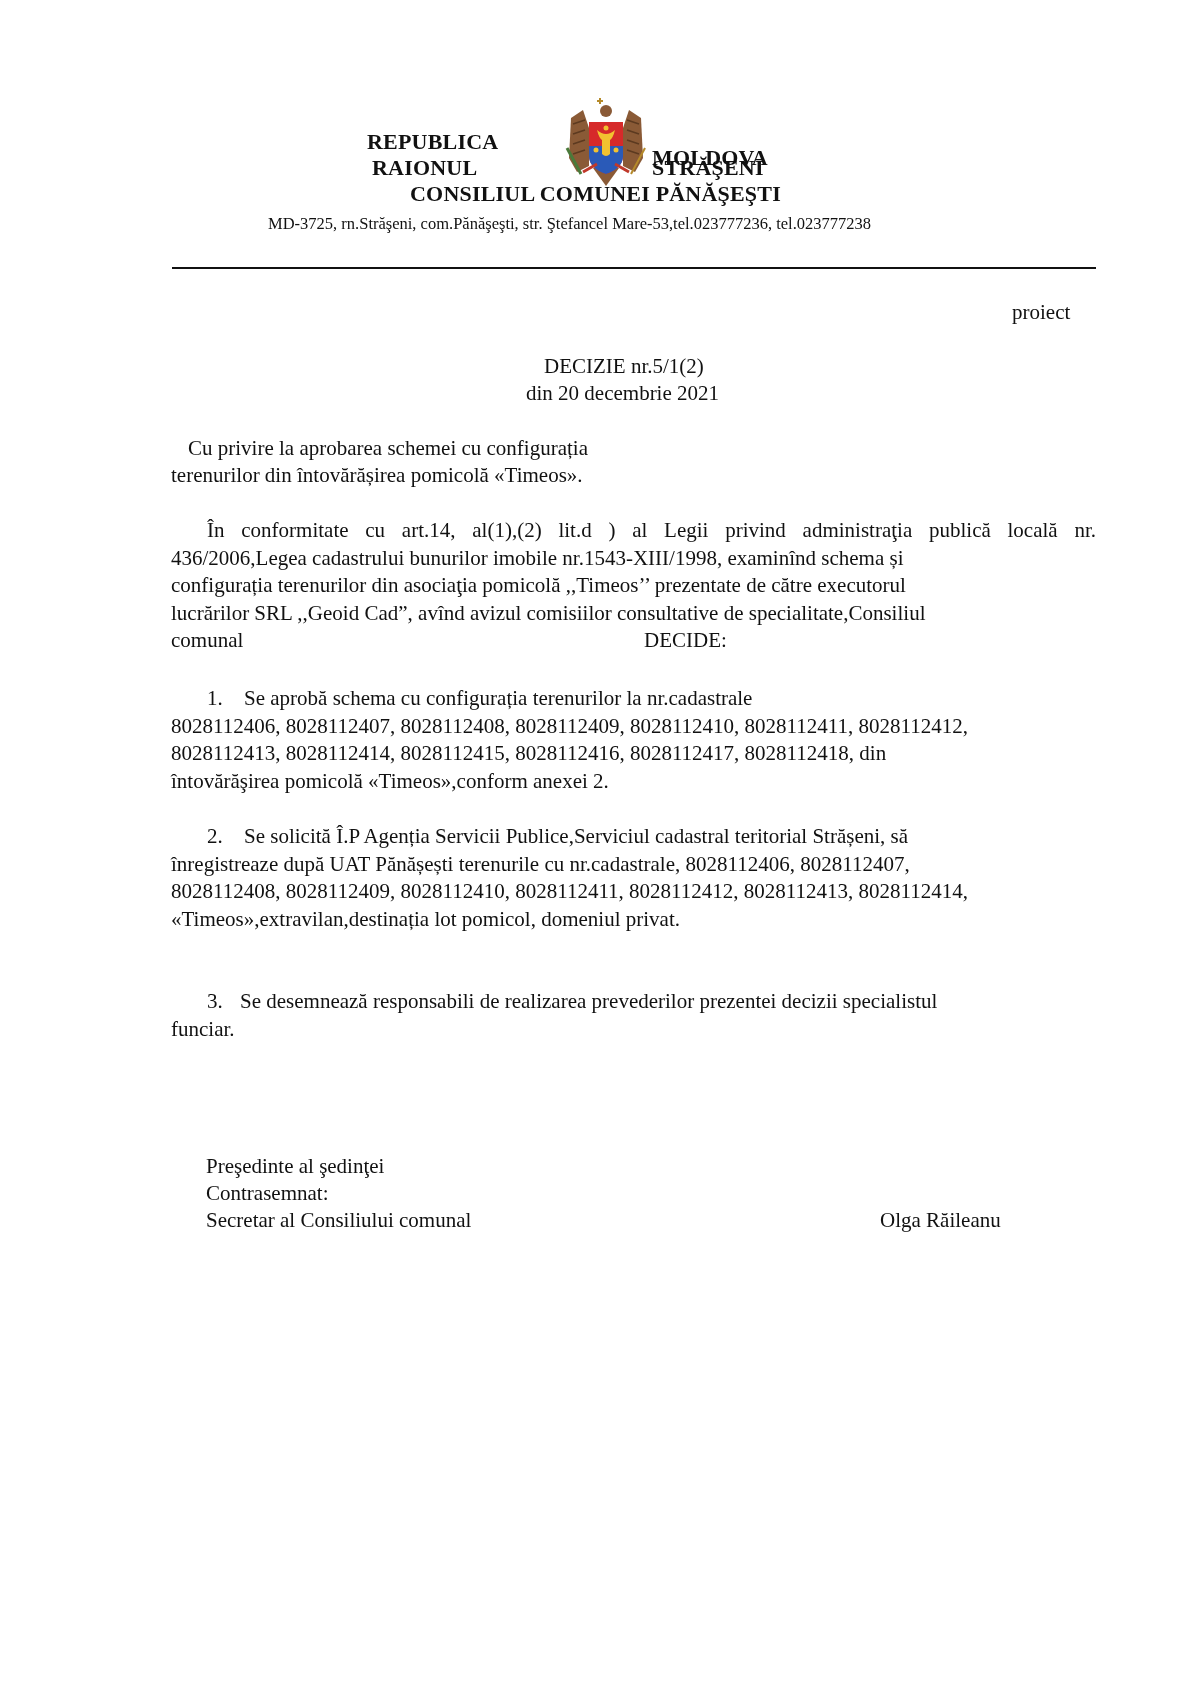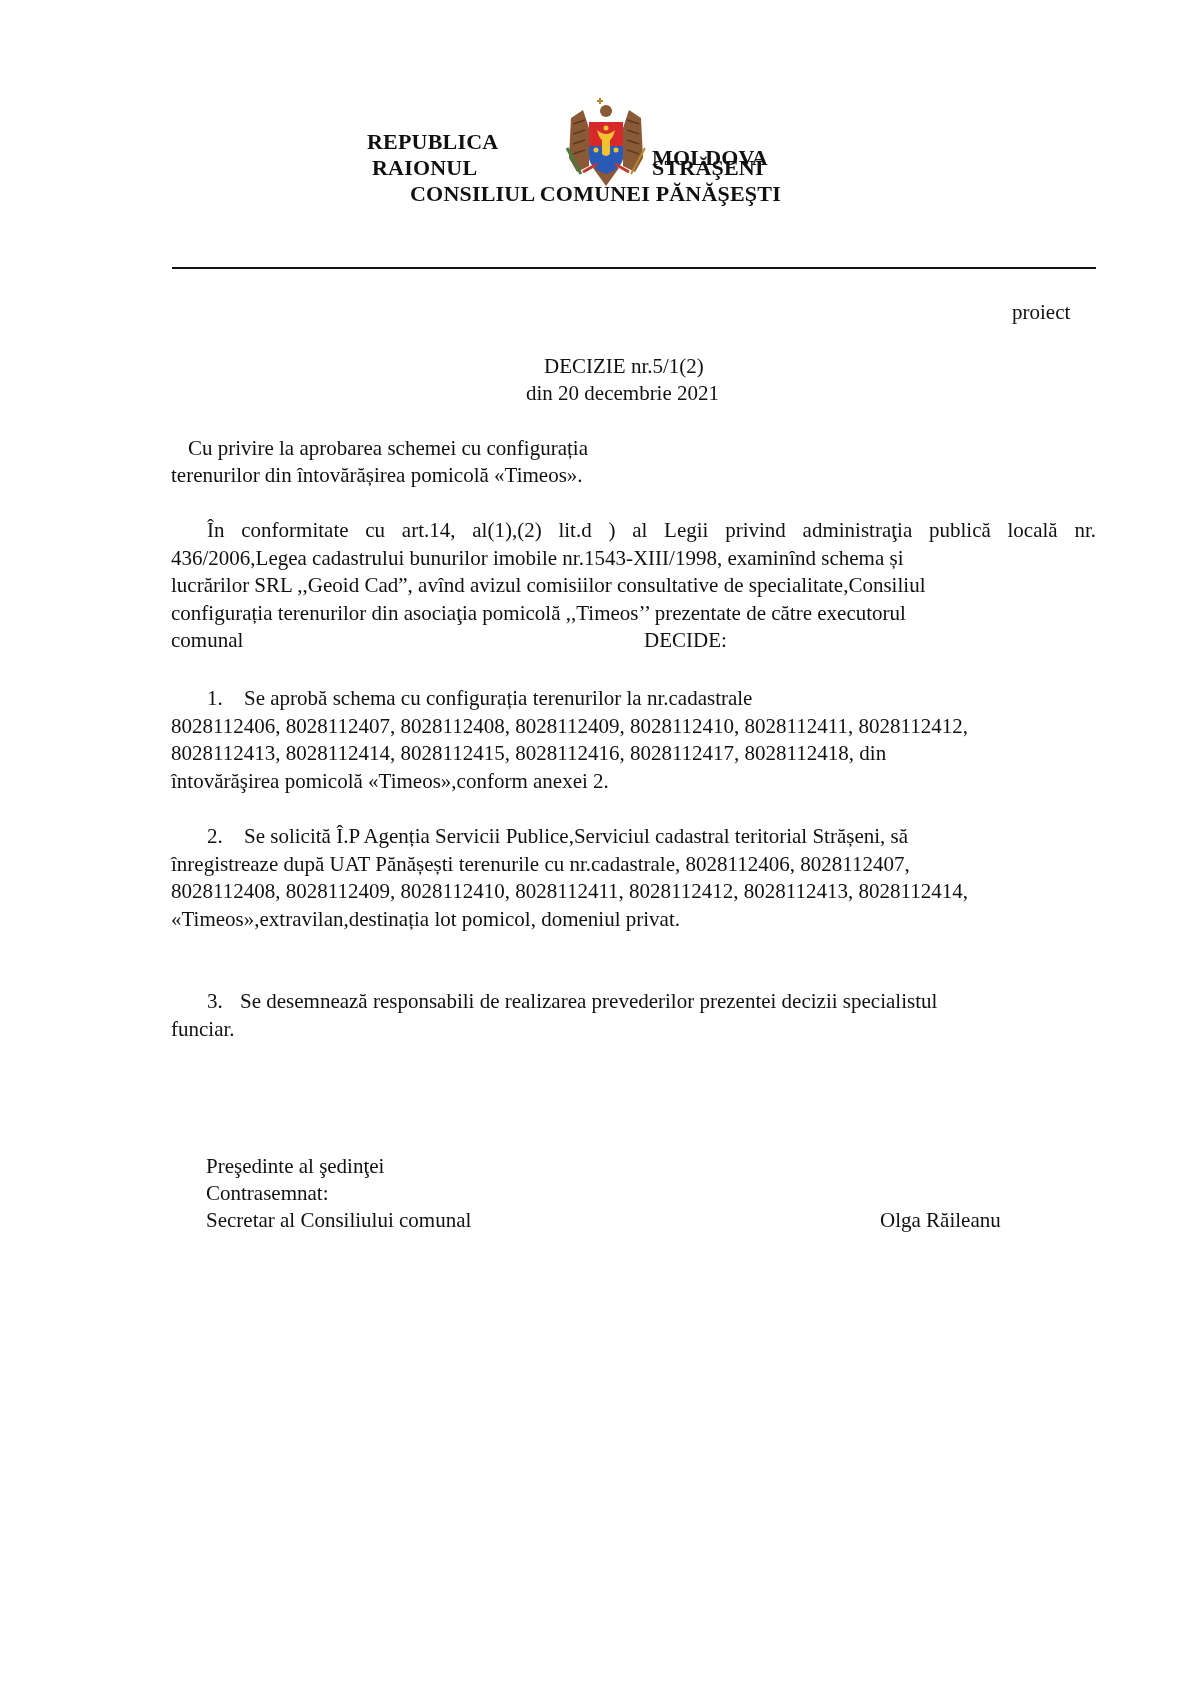--- a/index.html
+++ b/index.html
@@ -21,20 +21,21 @@
 </head>
 <body>
 
 <div class="page">
 
   <div class="abs hdr" style="left:367px; top:129px;">REPUBLICA</div>
   <div class="abs hdr" style="left:652px; top:145px;">MOLDOVA</div>
   <div class="abs hdr" style="left:372px; top:155px;">RAIONUL</div>
   <div class="abs hdr" style="left:652px; top:155px;">STRĂŞENI</div>
   <div class="abs hdr" style="left:410px; top:181px;">CONSILIUL COMUNEI  PĂNĂŞEŞTI</div>
+  <div class="abs addr" style="left:268px; top:214px;">MD-3725, rn.Străşeni, com.Pănăşeşti, str. Ştefancel Mare-53,tel.023777236, tel.023777238</div>
 
   <div class="coat">
     <svg width="86" height="90" viewBox="0 0 86 90">
 
       <path d="M8 20 L20 12 L26 30 L26 68 L14 74 L6 60 Z" fill="#8a5a36"></path>
       <path d="M78 20 L66 12 L60 30 L60 68 L72 74 L80 60 Z" fill="#8a5a36"></path>
       <path d="M10 26 L22 22 M10 36 L22 32 M10 46 L22 42 M10 56 L22 52" stroke="#5c3a20" stroke-width="1.5"></path>
       <path d="M76 26 L64 22 M76 36 L64 32 M76 46 L64 42 M76 56 L64 52" stroke="#5c3a20" stroke-width="1.5"></path>
 
       <circle cx="43" cy="13" r="6" fill="#8a5a36"></circle>
@@ -62,22 +63,22 @@
 
   <div class="abs txt" style="left:544px; top:353px;">DECIZIE nr.5/1(2)</div>
   <div class="abs txt" style="left:526px; top:380px;">din 20 decembrie 2021</div>
 
   <div class="abs txt" style="left:188px; top:435px;">Cu privire la aprobarea schemei cu configurația</div>
   <div class="abs txt" style="left:171px; top:462px;">terenurilor din  întovărășirea  pomicolă «Timeos».</div>
 
   <div class="para" style="top:517px;">
     <span class="line just" style="padding-left:36px;">În  conformitate  cu art.14, al(1),(2) lit.d ) al  Legii  privind  administraţia  publică  locală  nr.</span>
     <span class="line">436/2006,Legea cadastrului bunurilor imobile nr.1543-XIII/1998, examinînd  schema și</span>
+    <span class="line">configurația terenurilor  din asociaţia  pomicolă ,,Timeos’’ prezentate  de către   executorul</span>
     <span class="line">lucrărilor SRL ,,Geoid Cad”, avînd  avizul  comisiilor  consultative  de  specialitate,Consiliul</span>
-    <span class="line">configurația terenurilor  din asociaţia  pomicolă ,,Timeos’’ prezentate  de către   executorul</span>
     <span class="line" style="position:relative;">
       <span>comunal</span>
       <span style="position:absolute; left:473px;">DECIDE:</span>
     </span>
   </div>
 
   <div class="para" style="top:685px;">
     <span class="line">
       <span style="display:inline-block; width:36px;"></span><span style="display:inline-block; width:37px;">1.</span><span>Se aprobă schema cu configurația terenurilor la nr.cadastrale</span>
     </span>

